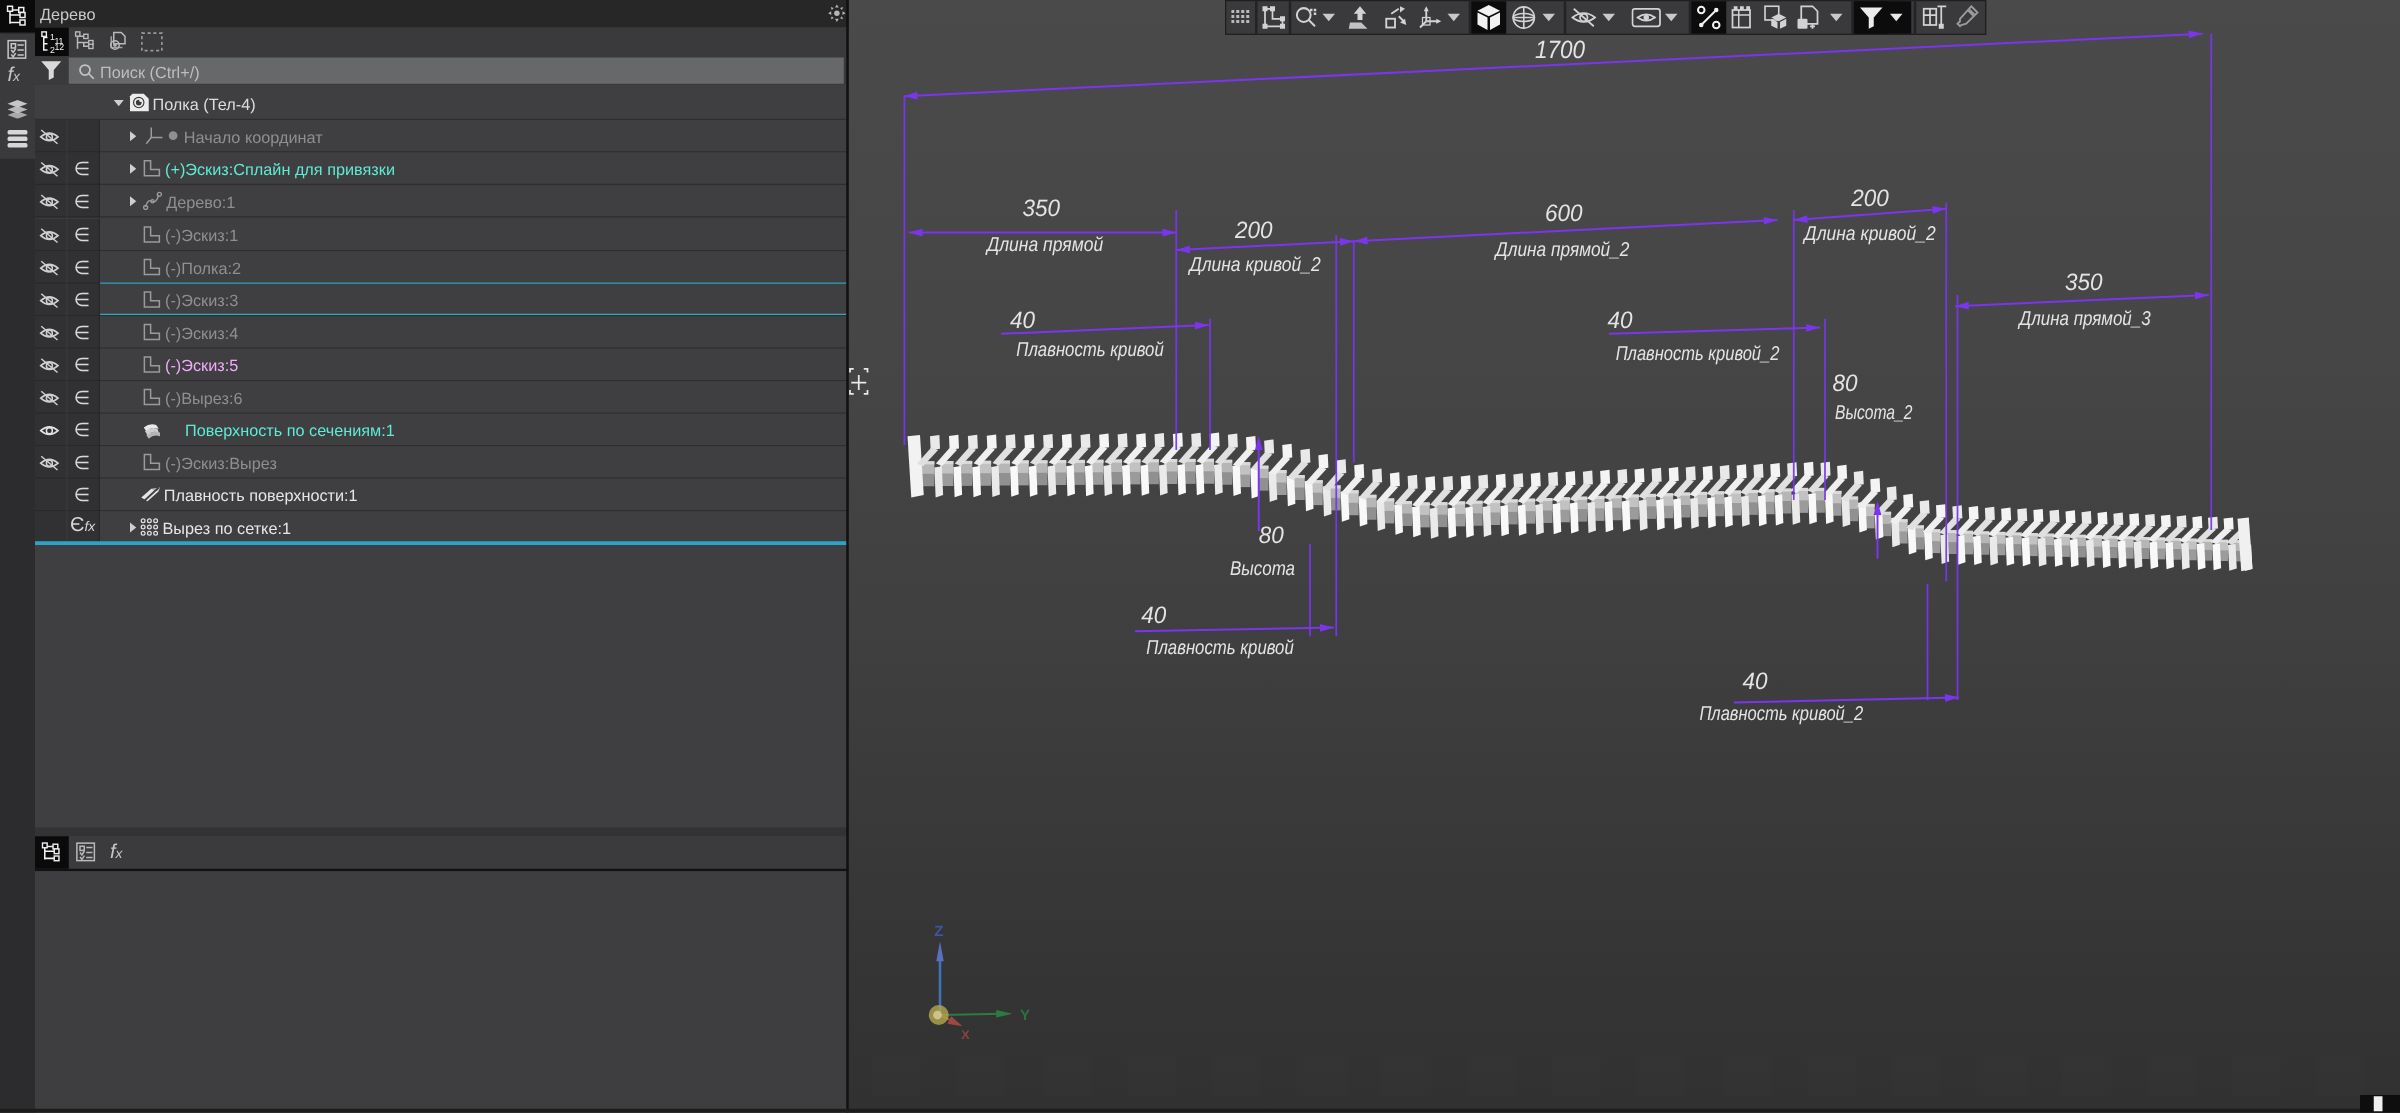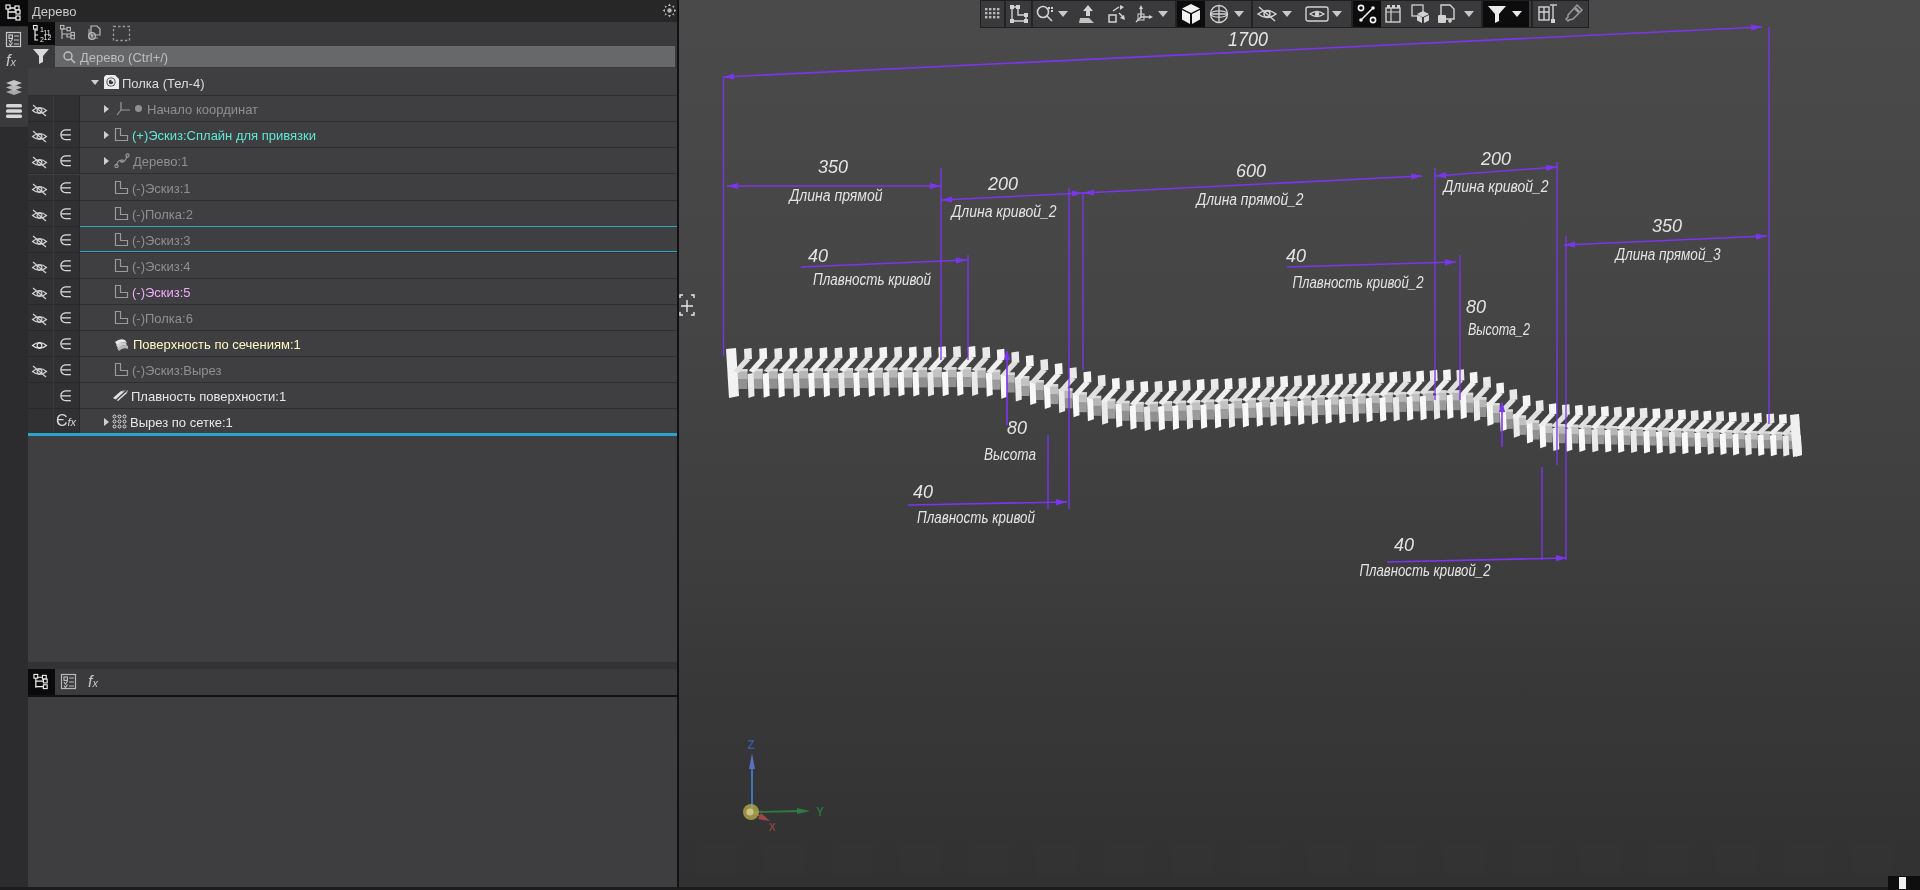--- a/index.html
+++ b/index.html
@@ -96,21 +96,21 @@
   <div class="abs" style="left:3px;top:47px"><svg width="20" height="19" viewBox="0 0 20 19">
         <path d="M2,2 L18,2 L12,9 L12,15 L8,17 L8,9 Z" fill="#d9d9d9"></path>
       </svg></div>
   <div class="abs" style="left:27px;top:46px;width:620px;height:21px;background:#666869"></div>
   <div class="abs" style="left:34px;top:50px"><svg width="14" height="14" viewBox="0 0 14 14">
         <g stroke="#c3c3c3" stroke-width="1.4" fill="none">
           <circle cx="6" cy="6" r="4"></circle>
           <line x1="9" y1="9" x2="13" y2="13"></line>
         </g>
       </svg></div>
-  <div class="t" style="left:52px;top:50px;color:#bdbdbd">Дерево (Ctrl+/)</div>
+  <div class="t" style="left:52px;top:50px;color:#bdbdbd">Поиск (Ctrl+/)</div>
 <div style="position:absolute;left:52px;top:70px;width:599px;height:26px;background:#3f3f41;border-bottom:1px solid #2e2e30;box-sizing:border-box"></div>
 <div style="position:absolute;left:0px;top:70px;width:52px;height:26px;background:#3f3f41;border-bottom:1px solid #2e2e30;box-sizing:border-box"></div>
 <div style="position:absolute;left:63px;top:80px;width:0;height:0;border-top:5px solid #cfcfcf;border-left:4px solid transparent;border-right:4px solid transparent"></div>
 <div style="position:absolute;left:75px;top:74px"><svg width="17" height="16" viewBox="0 0 17 16">
         <path d="M3,1 L12,1 L16,5 L16,15 L1,15 L1,3 Z" fill="#ececec"></path>
         <circle cx="8" cy="8" r="4.6" fill="#3a3a3a"></circle>
         <circle cx="8" cy="8" r="3" fill="none" stroke="#ececec" stroke-width="1.4"></circle>
         <circle cx="9.6" cy="6.4" r="1.2" fill="#ececec"></circle>
       </svg></div>
 <div class="t" style="left:94px;top:76px;color:#dcdcdc">Полка (Тел-4)</div>
@@ -252,39 +252,39 @@
         <g stroke="#cfcfcf" stroke-width="1.2" fill="none">
           <path d="M1.5,6.5 Q8.5,0.5 15.5,6.5 Q8.5,12.5 1.5,6.5 Z"></path>
           <circle cx="8.5" cy="6.5" r="2.4"></circle>
           <line x1="2" y1="1" x2="15" y2="12"></line>
         </g>
       </svg></div>
 <div class="t" style="left:31px;top:309px;color:#d8d8d8;font-size:15px">∈</div>
 <div style="position:absolute;left:86px;top:310px"><svg width="15" height="15" viewBox="0 0 15 15">
         <path d="M1.5,1.5 L6.5,1.5 L6.5,8.5 L13.5,8.5 L13.5,13.5 L1.5,13.5 Z" fill="none" stroke="#9a9a9a" stroke-width="1.2"></path>
       </svg></div>
-<div class="t" style="left:104px;top:311px;color:#8f8f8f">(-)Полка:6</div>
+<div class="t" style="left:104px;top:311px;color:#8f8f8f">(-)Вырез:6</div>
 <div style="position:absolute;left:52px;top:331px;width:599px;height:26px;background:#3f3f41;border-bottom:1px solid #2e2e30;box-sizing:border-box"></div>
 <div style="position:absolute;left:0px;top:331px;width:52px;height:26px;background:#313133;border-bottom:1px solid #282828;border-right:1px solid #282828;box-sizing:border-box"></div>
 <div style="position:absolute;left:25px;top:331px;width:1px;height:26px;background:#3a3a3c"></div>
 <div style="position:absolute;left:3px;top:338px"><svg width="17" height="13" viewBox="0 0 17 13">
         <g stroke="#e2e2e2" stroke-width="1.2" fill="none">
           <path d="M1.5,6.5 Q8.5,0.5 15.5,6.5 Q8.5,12.5 1.5,6.5 Z"></path>
           <circle cx="8.5" cy="6.5" r="2.4"></circle>
         </g>
       </svg></div>
 <div class="t" style="left:31px;top:335px;color:#d8d8d8;font-size:15px">∈</div>
 <div style="position:absolute;left:85px;top:337px"><svg width="16" height="14" viewBox="0 0 16 14">
         <g fill="#e8e8e8">
           <path d="M2,5 Q7,1 12,3 L14,6 Q8,4 4,8 Z"></path>
           <path d="M3,8 Q8,4 13,6 L14,9 Q9,7 5,11 Z" opacity="0.85"></path>
           <path d="M4,11 Q9,7 15,9 L15,12 Q10,10 6,14 Z" opacity="0.7"></path>
         </g>
       </svg></div>
-<div class="t" style="left:105px;top:337px;color:#fef9c3">Поверхность по сечениям:1</div>
+<div class="t" style="left:120px;top:337px;color:#5eead4">Поверхность по сечениям:1</div>
 <div style="position:absolute;left:52px;top:357px;width:599px;height:26px;background:#3f3f41;border-bottom:1px solid #2e2e30;box-sizing:border-box"></div>
 <div style="position:absolute;left:0px;top:357px;width:52px;height:26px;background:#313133;border-bottom:1px solid #282828;border-right:1px solid #282828;box-sizing:border-box"></div>
 <div style="position:absolute;left:25px;top:357px;width:1px;height:26px;background:#3a3a3c"></div>
 <div style="position:absolute;left:3px;top:364px"><svg width="17" height="13" viewBox="0 0 17 13">
         <g stroke="#cfcfcf" stroke-width="1.2" fill="none">
           <path d="M1.5,6.5 Q8.5,0.5 15.5,6.5 Q8.5,12.5 1.5,6.5 Z"></path>
           <circle cx="8.5" cy="6.5" r="2.4"></circle>
           <line x1="2" y1="1" x2="15" y2="12"></line>
         </g>
       </svg></div>

